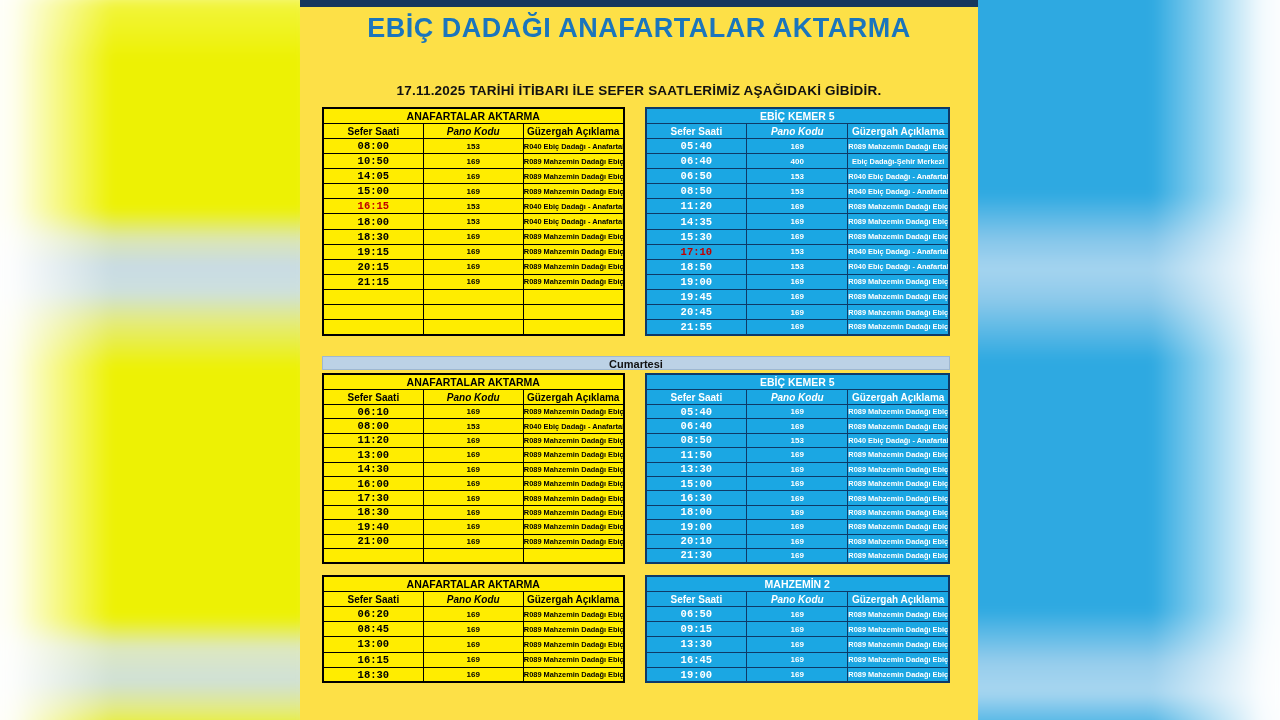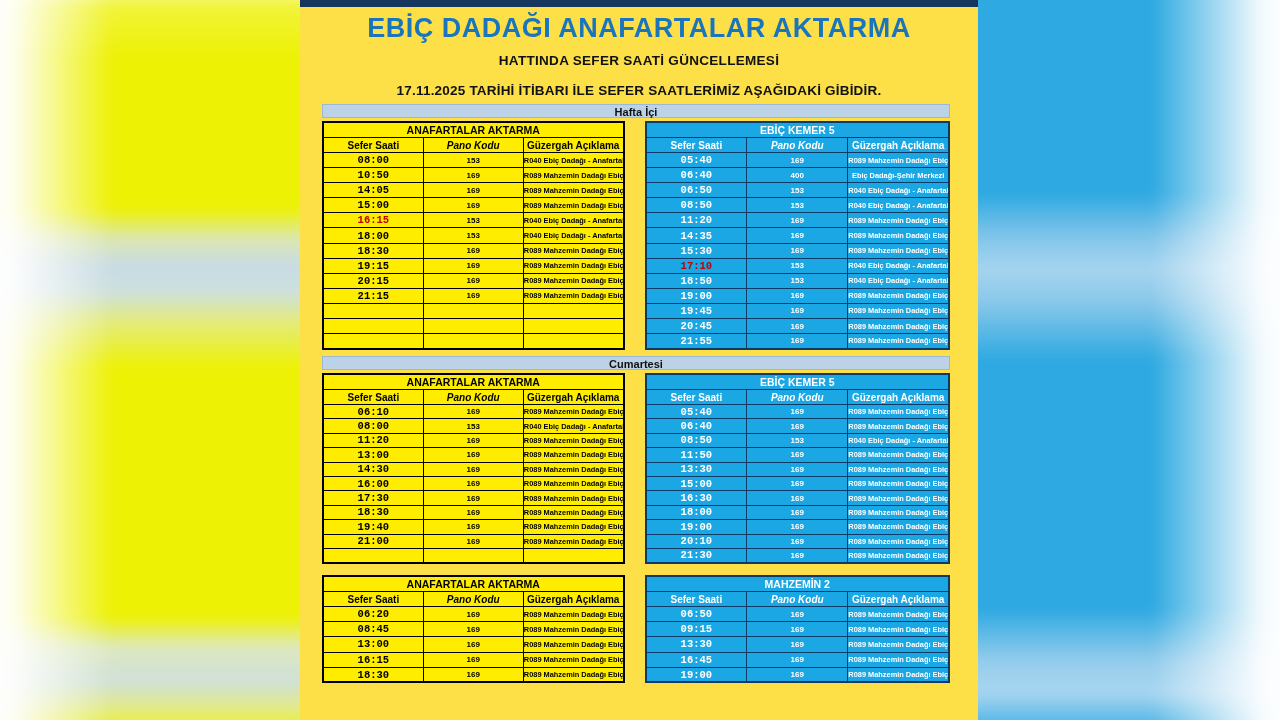--- a/index.html
+++ b/index.html
@@ -76,25 +76,23 @@
 </head>
 <body>
 
 <div class="bg-wrap">
   <div class="bg-left"></div>
   <div class="bg-right"></div>
 </div>
 
 <div class="document">
   <div class="doc-title">EBİÇ DADAĞI ANAFARTALAR AKTARMA</div>
-  <div class="doc-subtitle">HATTINDA SEFER SAATİ GÜNCELLEMESİ</div>
   <div class="doc-dateline">17.11.2025 TARİHİ İTİBARI İLE SEFER SAATLERİMİZ AŞAĞIDAKİ GİBİDİR.</div>
 
   <div class="section sec-0">
-    <div class="day-bar">Hafta İçi</div>
     <div class="tables">
       <table class="tt tbl-yellow">
         <thead>
           <tr>
               <th colspan="3" class="ttl">ANAFARTALAR AKTARMA</th>
             </tr>
           <tr class="cols">
             <th class="c-time">Sefer Saati</th>
             <th class="c-code">Pano Kodu</th>
             <th class="c-route">Güzergah Açıklama</th>

